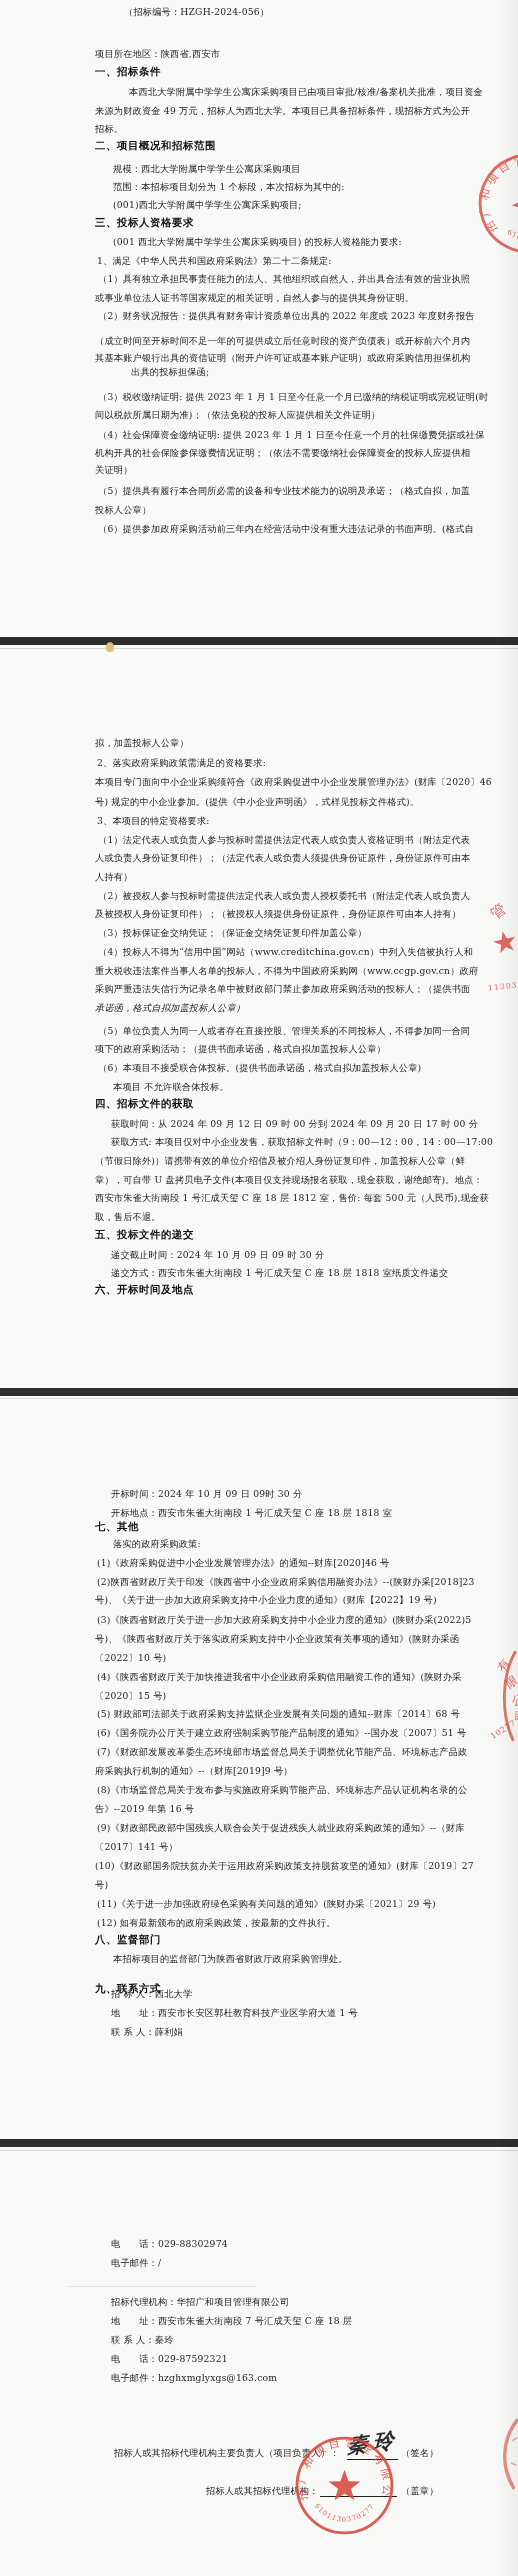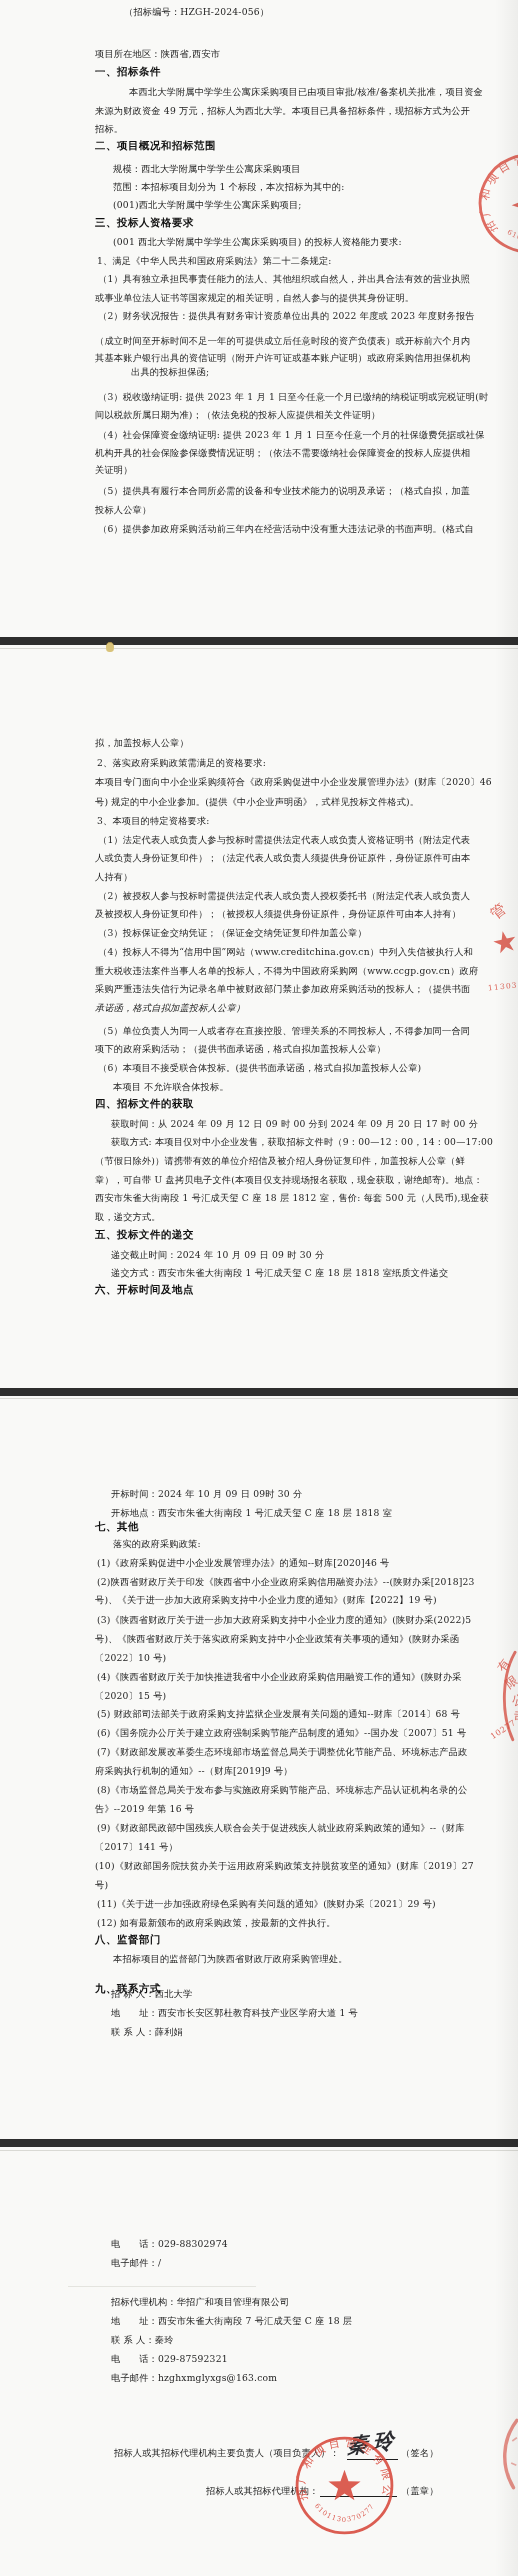--- a/index.html
+++ b/index.html
@@ -101,21 +101,21 @@
       <div class="ln" style="top: 1025px; left: 98px;">（5）单位负责人为同一人或者存在直接控股、管理关系的不同投标人，不得参加同一合同</div>
       <div class="ln" style="top: 1043px; left: 95px;">项下的政府采购活动；（提供书面承诺函，格式自拟加盖投标人公章）</div>
       <div class="ln" style="top: 1062px; left: 98px;">（6）本项目不接受联合体投标。(提供书面承诺函，格式自拟加盖投标人公章)</div>
       <div class="ln" style="top: 1081px; left: 113px;">本项目 不允许联合体投标。</div>
       <div class="ln h" style="top: 1098px; left: 95px;">四、招标文件的获取</div>
       <div class="ln" style="top: 1118px; left: 111px;">获取时间：从 2024 年 09 月 12 日 09 时 00 分到 2024 年 09 月 20 日 17 时 00 分</div>
       <div class="ln" style="top: 1136px; left: 111px;">获取方式: 本项目仅对中小企业发售，获取招标文件时（9：00—12：00，14：00—17:00</div>
       <div class="ln" style="top: 1155px; left: 95px;">（节假日除外)）请携带有效的单位介绍信及被介绍人身份证复印件，加盖投标人公章（鲜</div>
       <div class="ln" style="top: 1174px; left: 95px;">章），可自带 U 盘拷贝电子文件(本项目仅支持现场报名获取，现金获取，谢绝邮寄)。地点：</div>
       <div class="ln" style="top: 1192px; left: 95px;">西安市朱雀大街南段 1 号汇成天玺 C 座 18 层 1812 室，售价: 每套 500 元（人民币),现金获</div>
-      <div class="ln" style="top: 1211px; left: 95px;">取，递交方式。</div>
+      <div class="ln" style="top: 1211px; left: 95px;">取，售后不退。</div>
       <div class="ln h" style="top: 1229px; left: 95px;">五、投标文件的递交</div>
       <div class="ln" style="top: 1249px; left: 111px;">递交截止时间：2024 年 10 月 09 日 09 时 30 分</div>
       <div class="ln" style="top: 1267px; left: 111px;">递交方式：西安市朱雀大街南段 1 号汇成天玺 C 座 18 层 1818 室纸质文件递交</div>
       <div class="ln h" style="top: 1284px; left: 95px;">六、开标时间及地点</div>
     </div>
   <div>
       <div class="ln" style="top: 1488px; left: 111px;">开标时间：2024 年 10 月 09 日  09时 30 分</div>
       <div class="ln" style="top: 1507px; left: 111px;">开标地点：西安市朱雀大街南段 1 号汇成天玺 C 座 18 层 1818 室</div>
       <div class="ln h" style="top: 1521px; left: 95px;">七、其他</div>
       <div class="ln" style="top: 1538px; left: 113px;">落实的政府采购政策:</div>

